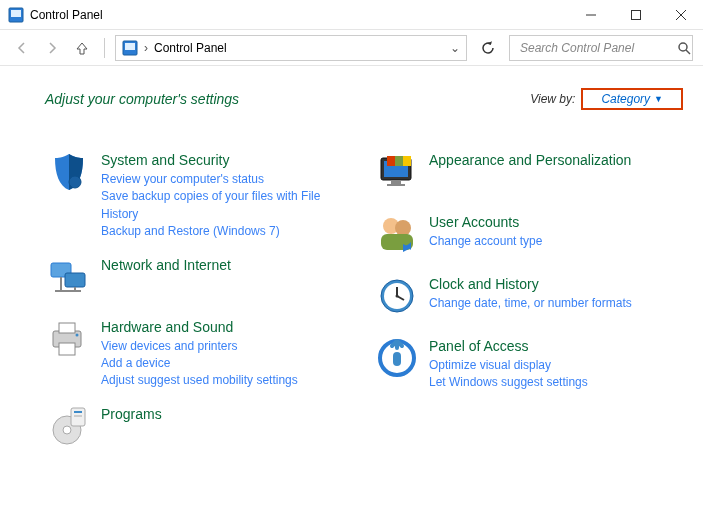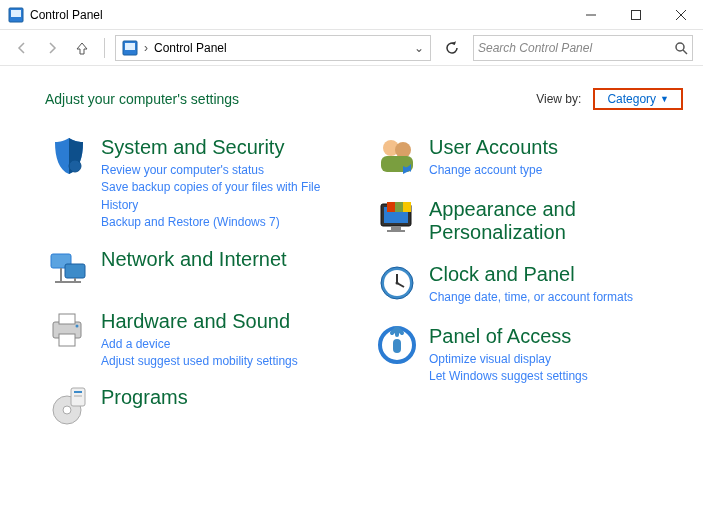--- a/index.html
+++ b/index.html
@@ -15,40 +15,40 @@
 
 .navbar { height: 36px; display: flex; align-items: center; padding: 0 10px; border-bottom: 1px solid #e5e5e5; gap: 6px; }
 .nav-btn { width: 24px; height: 24px; display: flex; align-items: center; justify-content: center; color: #888; }
 .nav-btn.enabled { color: #333; }
 .sep { width: 1px; height: 20px; background: #ccc; margin: 0 4px; }
 .address { flex: 1; height: 26px; border: 1px solid #ccc; display: flex; align-items: center; padding: 0 6px; gap: 6px; }
 .address .mini-icon { width: 16px; height: 16px; }
 .address .crumb { font-size: 12px; }
 .address .chev { flex: 1; display: flex; justify-content: flex-end; color: #555; }
 .refresh { width: 30px; height: 26px; display: flex; align-items: center; justify-content: center; color: #333; }
-.search { width: 220px; height: 26px; border: 1px solid #ccc; display: flex; align-items: center; padding: 0 4px; }
+.search { width: 184px; height: 26px; border: 1px solid #ccc; display: flex; align-items: center; padding: 0 10px; }
 .search input { border: none; outline: none; flex: 1; font-size: 12px; font-style: italic; color: #888; }
 .search input::placeholder { color: #888; font-style: italic; }
 .search .mag { color: #555; }
 
 
 .content { padding: 22px 20px 20px 45px; }
-.headerline { display: flex; align-items: center; margin-bottom: 24px; }
+.headerline { display: flex; align-items: center; margin-bottom: 40px; font-style: italic; }
 .adjust { font-size: 14px; color: #0a6a3a; }
-.viewby-wrap { margin-left: auto; display: flex; align-items: center; gap: 12px; font-size: 12px; }
+.viewby-wrap { margin-left: auto; display: flex; align-items: center; gap: 6px; font-size: 12px; }
 .viewby-label { color: #333; }
-.viewby-val { color: #0066cc; border: 2px solid #d83b01; padding: 2px 12px; display: inline-flex; align-items: center; gap: 4px; }
+.viewby-val { color: #0066cc; border: 2px solid #d83b01; padding: 2px 18px; display: inline-flex; align-items: center; gap: 4px; }
 .viewby-val .dd { font-size: 9px; }
 
 .cols { display: flex; gap: 18px; }
 .col { flex: 1; }
 .cat { display: flex; margin-bottom: 14px; }
 .cat .ic { width: 48px; height: 48px; flex-shrink: 0; margin-right: 8px; display: flex; align-items: flex-start; justify-content: center; }
 .cat .txt { padding-top: 2px; }
-.cat h3 { font-size: 20px; font-weight: 400; color: #0a6a3a; margin-bottom: 3px; }
+.cat h3 { font-size: 14px; font-weight: 400; color: #0a6a3a; margin-bottom: 3px; }
 .cat a { display: block; font-size: 12px; color: #3b82f6; text-decoration: none; line-height: 1.45; cursor: pointer; }
 
 .highlight-red { border: 2px solid #d83b01; display: inline-block; padding: 1px 4px; }
 
 svg { display: block; }
 </style>
 </head>
 <body>
 
 <div class="titlebar">
@@ -175,20 +175,21 @@
         <div class="ic">
           <svg width="44" height="44">
               <rect x="6" y="14" width="28" height="16" rx="2" fill="#d0d0d0" stroke="#888"></rect>
               <rect x="12" y="6" width="16" height="10" fill="#fff" stroke="#888"></rect>
               <rect x="12" y="26" width="16" height="12" fill="#fff" stroke="#888"></rect>
               <circle cx="30" cy="18" r="1.5" fill="#3d8bc9"></circle>
             </svg>
         </div>
         <div class="txt">
           <h3>Hardware and Sound</h3>
+          <a>View devices and printers</a>
           <a>Add a device</a>
           <a>Adjust suggest used mobility settings</a>
         </div>
       </div>
 
       <div class="cat">
         <div class="ic">
           <svg width="44" height="44">
               <circle cx="20" cy="26" r="14" fill="#e0e0e0" stroke="#aaa"></circle>
               <circle cx="20" cy="26" r="4" fill="#fff" stroke="#aaa"></circle>
@@ -198,36 +199,20 @@
             </svg>
         </div>
         <div class="txt">
           <h3>Programs</h3>
         </div>
       </div>
 
     </div>
 
     <div class="col">
-
-      <div class="cat">
-        <div class="ic">
-          <svg width="44" height="44">
-              <circle cx="16" cy="14" r="8" fill="#f4c08a"></circle>
-              <circle cx="28" cy="16" r="8" fill="#d9a066"></circle>
-              <rect x="6" y="22" width="32" height="16" rx="6" fill="#7a9e3f"></rect>
-              <path d="M30 30 C34 30 36 32 38 34 L38 26 C36 28 34 30 30 30 Z" fill="#2b7cd3" transform="translate(-2,4)"></path>
-              <path d="M28 34 L28 42 L36 38 Z" fill="#2b7cd3" transform="translate(0,-2)"></path>
-            </svg>
-        </div>
-        <div class="txt">
-          <h3>User Accounts</h3>
-          <a style="display:inline-flex;align-items:center;gap:4px">Change account type</a>
-        </div>
-      </div>
 
       <div class="cat">
         <div class="ic">
           <svg width="44" height="44">
               <rect x="6" y="8" width="30" height="22" rx="2" fill="#333" stroke="#111"></rect>
               <rect x="9" y="11" width="24" height="16" fill="#2b7cd3"></rect>
               <rect x="12" y="6" width="24" height="10" fill="#f7c600"></rect>
               <rect x="12" y="6" width="8" height="10" fill="#d83b01"></rect>
               <rect x="20" y="6" width="8" height="10" fill="#7a9e3f"></rect>
               <rect x="16" y="30" width="10" height="4" fill="#888"></rect>
@@ -235,30 +220,46 @@
             </svg>
         </div>
         <div class="txt">
           <h3>Appearance and Personalization</h3>
         </div>
       </div>
 
       <div class="cat">
         <div class="ic">
           <svg width="44" height="44">
+              <circle cx="16" cy="14" r="8" fill="#f4c08a"></circle>
+              <circle cx="28" cy="16" r="8" fill="#d9a066"></circle>
+              <rect x="6" y="22" width="32" height="16" rx="6" fill="#7a9e3f"></rect>
+              <path d="M30 30 C34 30 36 32 38 34 L38 26 C36 28 34 30 30 30 Z" fill="#2b7cd3" transform="translate(-2,4)"></path>
+              <path d="M28 34 L28 42 L36 38 Z" fill="#2b7cd3" transform="translate(0,-2)"></path>
+            </svg>
+        </div>
+        <div class="txt">
+          <h3>User Accounts</h3>
+          <a style="display:inline-flex;align-items:center;gap:4px">Change account type</a>
+        </div>
+      </div>
+
+      <div class="cat">
+        <div class="ic">
+          <svg width="44" height="44">
               <circle cx="22" cy="22" r="16" fill="#3d8bc9" stroke="#1a5fa0"></circle>
               <circle cx="22" cy="22" r="13" fill="#fff"></circle>
               <line x1="22" y1="22" x2="22" y2="13" stroke="#333" stroke-width="2"></line>
               <line x1="22" y1="22" x2="29" y2="26" stroke="#333" stroke-width="2"></line>
               <circle cx="22" cy="22" r="1.5" fill="#333"></circle>
             </svg>
         </div>
         <div class="txt">
-          <h3>Clock and Panel</h3>
-          <a>Change date, time, or account formats</a>
+          <h3>Clock and History</h3>
+          <a>Change date, time, or number formats</a>
         </div>
       </div>
 
       <div class="cat">
         <div class="ic">
           <svg width="44" height="44">
               <circle cx="22" cy="22" r="17" fill="none" stroke="#2b7cd3" stroke-width="4"></circle>
               <path d="M22 5 L22 12 M22 5 L17 10 M22 5 L27 10" stroke="#3d8bc9" stroke-width="4" fill="none" stroke-linecap="round"></path>
               <rect x="18" y="16" width="8" height="14" rx="4" fill="#3d8bc9"></rect>
             </svg>

